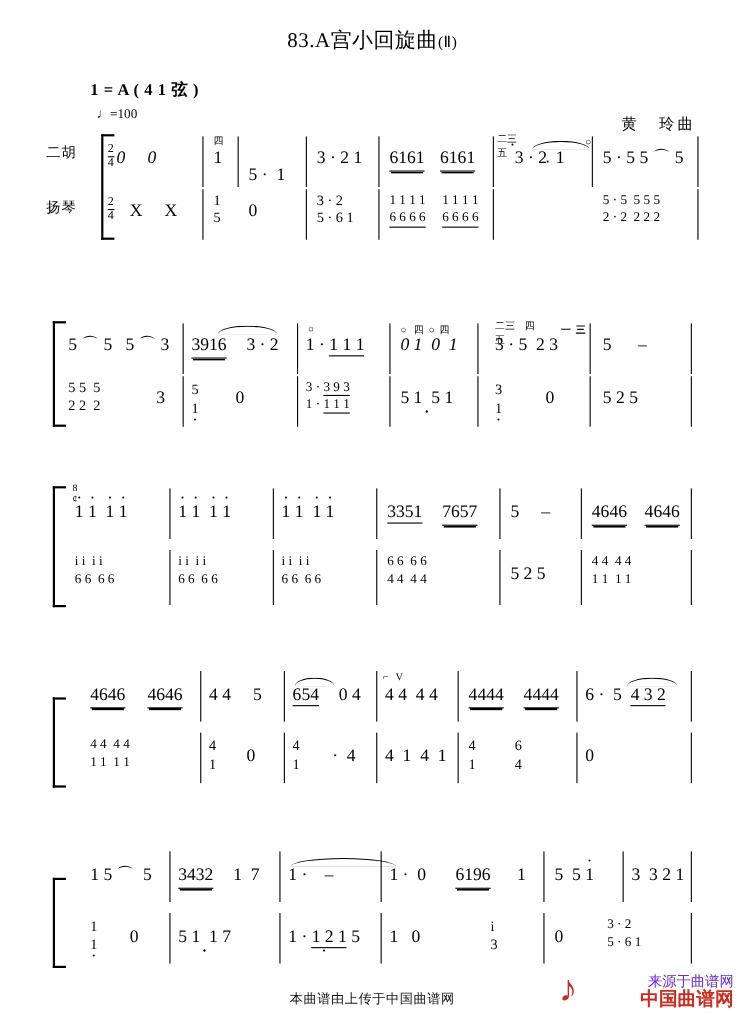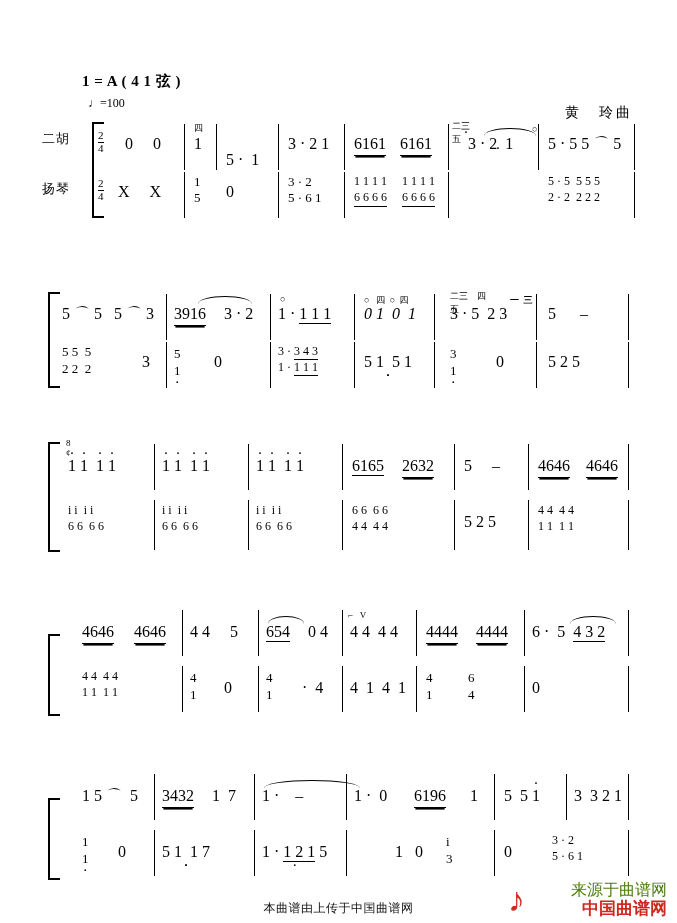--- a/index.html
+++ b/index.html
@@ -152,58 +152,61 @@
     color: #111;
   }
   .watermark {
     position: absolute;
     right: 10px;
     bottom: 4px;
     text-align: right;
     line-height: 1.15;
   }
   .wm-line1 {
-    font-size: 16px;
-    color: #4d7c0f;
+    font-size: 13px;
+    color: #6d28d9;
   }
   .wm-line2 {
     font-size: 17px;
     color: #cc2b20;
     font-weight: bold;
   }
   .wm-logo {
     position: absolute;
     right: 152px;
     bottom: 6px;
     color: #cc2b20;
     font-size: 34px;
     line-height: 1;
   }
 </style>
 </head>
 <body>
 
 <div class="page">
 
+  <div class="title">
+    <span>83.</span><span>A宫小回旋曲</span><span class="sub">(Ⅱ)</span>
+  </div>
 
   <div class="key-sig">1 = A ( 4 1 弦 )</div>
   <div class="tempo">♩=100</div>
   <div class="composer">黄　玲曲</div>
 
   <div class="system" style="top:122px; height:96px;">
     <div class="inst-label" style="left:-2px; top:8px;">二胡</div>
     <div class="inst-label" style="left:-2px; top:58px;">扬琴</div>
     <div class="brace" style="left:48px; top:0px; height:92px;"></div>
 
     <div class="staffline" style="top:0px; left:48px; width:544px;">
       <div class="ts" style="left:6px; top:8px;">
         <div>2</div>
         <div style="border-top:1px solid #000;">4</div>
       </div>
-      <div class="cell" style="left:33px; top:14px;">0&nbsp;&nbsp;&nbsp;&nbsp;&nbsp;0</div>
+      <div class="cell" style="left:14px; top:14px;font-style:italic;">0&nbsp;&nbsp;&nbsp;&nbsp;&nbsp;0</div>
       <div class="bar" style="left:92px;"></div>
       <div class="fingering" style="left:102px; top:0px;">四</div>
       <div class="cell dot-hi" style="left:102px; top:14px;">1</div>
       <div class="bar" style="left:124px;"></div>
       <div class="cell dot-hi" style="left:134px; top:14px;">5 ·&nbsp;&nbsp;1</div>
       <div class="bar" style="left:186px;"></div>
       <div class="cell" style="left:196px; top:14px;">3 ·&nbsp;2&nbsp;1</div>
       <div class="bar" style="left:252px;"></div>
       <div class="cell under2" style="left:262px; top:14px;">6161</div>
       <div class="cell under2" style="left:308px; top:14px;">6161</div>
@@ -261,21 +264,21 @@
       <div class="bar" style="left:570px;"></div>
     </div>
 
     <div class="staffline" style="top:48px; left:14px; width:578px;">
       <div class="cell" style="left:4px; top:4px; font-size:13px; line-height:1.3;">5 5&nbsp;&nbsp;5<span style="display:block;">2 2&nbsp;&nbsp;2</span></div>
       <div class="cell" style="left:84px; top:14px;">3</div>
       <div class="bar" style="left:108px;"></div>
       <div class="cell dot-lo" style="left:116px; top:6px; font-size:13px; line-height:1.3;">5<span style="display:block;">1</span></div>
       <div class="cell" style="left:156px; top:14px;">0</div>
       <div class="bar" style="left:212px;"></div>
-      <div class="cell" style="left:220px; top:4px; font-size:12px; line-height:1.3;">3 ·&nbsp;<span class="under1">3 4 3</span><span style="display:block;">1 ·&nbsp;<span class="under1">1 1 1</span></span></div>
+      <div class="cell" style="left:220px; top:4px; font-size:12px; line-height:1.3;">3 ·&nbsp;<span class="under1">3 9 3</span><span style="display:block;">1 ·&nbsp;<span class="under1">1 1 1</span></span></div>
       <div class="bar" style="left:296px;"></div>
       <div class="cell" style="left:306px; top:14px;"><span class="dot-lo">5</span> 1&nbsp;&nbsp;<span class="dot-lo">5</span> 1</div>
       <div class="bar" style="left:376px;"></div>
       <div class="cell dot-lo" style="left:392px; top:6px; font-size:13px; line-height:1.3;">3<span style="display:block;">1</span></div>
       <div class="cell" style="left:438px; top:14px;">0</div>
       <div class="bar" style="left:478px;"></div>
       <div class="cell" style="left:490px; top:14px;">5 2 5</div>
       <div class="bar" style="left:570px;"></div>
     </div>
   </div>
@@ -284,22 +287,22 @@
     <div class="brace" style="left:4px; top:0px; height:106px;"></div>
 
     <div class="staffline" style="top:0px; left:14px; width:578px;">
       <div class="fingering" style="left:8px; top:-4px;">8<br>¢</div>
       <div class="cell" style="left:10px; top:16px;"><span class="dot-hi">1</span>&nbsp;<span class="dot-hi">1</span>&nbsp;&nbsp;<span class="dot-hi">1</span>&nbsp;<span class="dot-hi">1</span></div>
       <div class="bar" style="left:96px;"></div>
       <div class="cell" style="left:104px; top:16px;"><span class="dot-hi">1</span>&nbsp;<span class="dot-hi">1</span>&nbsp;&nbsp;<span class="dot-hi">1</span>&nbsp;<span class="dot-hi">1</span></div>
       <div class="bar" style="left:190px;"></div>
       <div class="cell" style="left:198px; top:16px;"><span class="dot-hi">1</span>&nbsp;<span class="dot-hi">1</span>&nbsp;&nbsp;<span class="dot-hi">1</span>&nbsp;<span class="dot-hi">1</span></div>
       <div class="bar" style="left:284px;"></div>
-      <div class="cell under1" style="left:294px; top:16px;">6165</div>
-      <div class="cell under2" style="left:344px; top:16px;">2632</div>
+      <div class="cell under1" style="left:294px; top:16px;">3351</div>
+      <div class="cell under2" style="left:344px; top:16px;">7657</div>
       <div class="bar" style="left:396px;"></div>
       <div class="cell" style="left:406px; top:16px;">5&nbsp;&nbsp;&nbsp;&nbsp;&nbsp;–</div>
       <div class="bar" style="left:470px;"></div>
       <div class="cell under2" style="left:480px; top:16px;">4646</div>
       <div class="cell under2" style="left:528px; top:16px;">4646</div>
       <div class="bar" style="left:570px;"></div>
     </div>
 
     <div class="staffline" style="top:56px; left:14px; width:578px; height:56px;">
       <div class="cell" style="left:10px; top:4px; font-size:12px; line-height:1.35;">i i&nbsp;&nbsp;i i<span style="display:block;">6 6&nbsp;&nbsp;6 6</span></div>
@@ -383,21 +386,21 @@
     </div>
 
     <div class="staffline" style="top:56px; left:14px; width:578px; height:52px;">
       <div class="cell dot-lo" style="left:24px; top:6px; font-size:13px; line-height:1.3;">1<span style="display:block;">1</span></div>
       <div class="cell" style="left:60px; top:16px;">0</div>
       <div class="bar" style="left:96px; height:46px;"></div>
       <div class="cell" style="left:104px; top:16px;"><span class="dot-lo">5</span> 1&nbsp;&nbsp;<span class="dot-lo">1</span> 7</div>
       <div class="bar" style="left:196px; height:46px;"></div>
       <div class="cell" style="left:204px; top:16px;">1 ·&nbsp;<span class="under1">1 2 1</span> <span class="dot-lo">5</span></div>
       <div class="bar" style="left:288px; height:46px;"></div>
-      <div class="cell" style="left:296px; top:16px;margin-left:41px;">1&nbsp;&nbsp;&nbsp;0</div>
+      <div class="cell" style="left:296px; top:16px;">1&nbsp;&nbsp;&nbsp;0</div>
       <div class="cell" style="left:388px; top:6px; font-size:13px; line-height:1.3;">i<span style="display:block;">3</span></div>
       <div class="bar" style="left:436px; height:46px;"></div>
       <div class="cell" style="left:446px; top:16px;">0</div>
       <div class="cell" style="left:494px; top:4px; font-size:12px; line-height:1.35;">3 ·&nbsp;2<span style="display:block;">5 ·&nbsp;6&nbsp;1</span></div>
       <div class="bar" style="left:570px; height:46px;"></div>
     </div>
   </div>
 
   <div class="footer-note">本曲谱由上传于中国曲谱网</div>
   <div class="wm-logo">♪</div>

